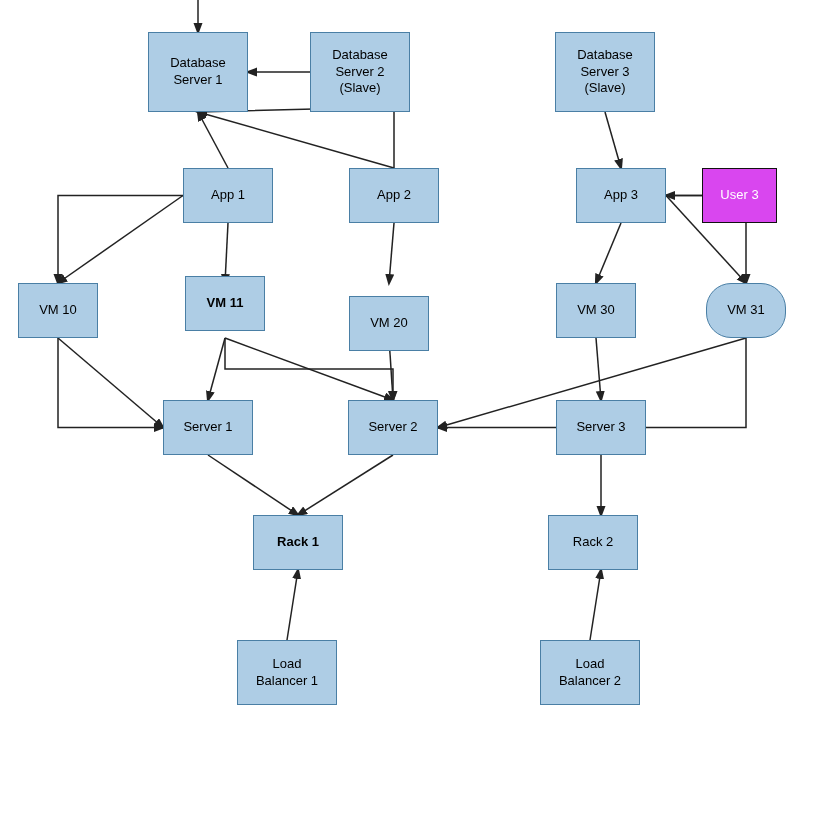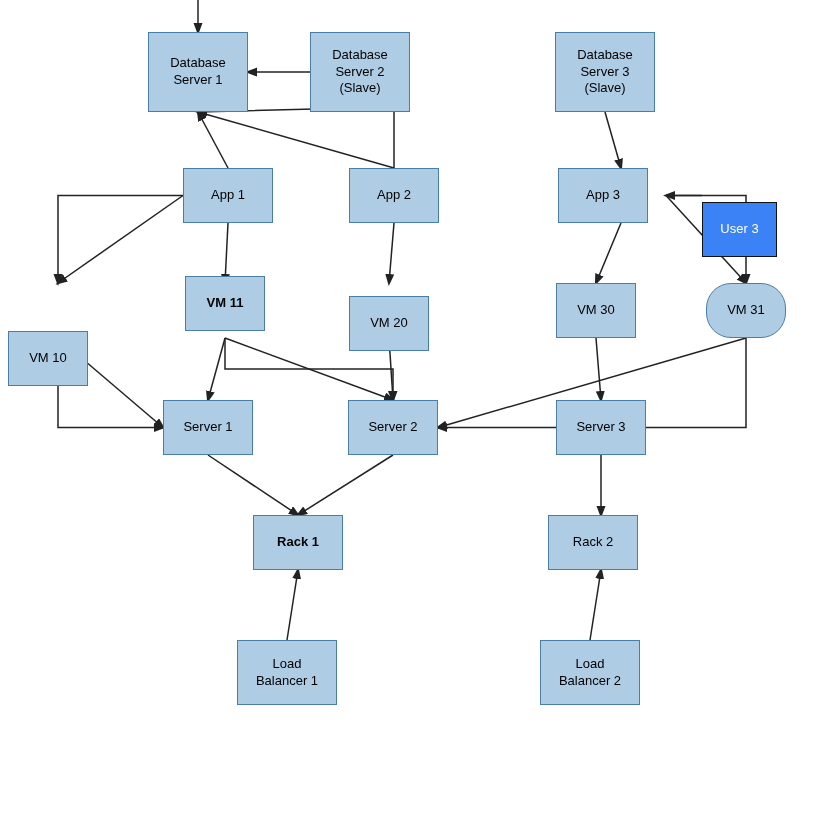--- a/index.html
+++ b/index.html
@@ -22,24 +22,23 @@
       border: 1.5px solid #4a7fa5;
       display: flex;
       align-items: center;
       justify-content: center;
       text-align: center;
       font-size: 13px;
       line-height: 1.3;
       padding: 4px;
     }
     .node-dark {
-      background: #3b82f6;
+      background: #d946ef;
       color: #fff;
       border: 1.5px solid #111;
-      margin-top: 34px;
     }
     svg.arrows {
       position: absolute;
       top: 0;
       left: 0;
       width: 819px;
       height: 821px;
       pointer-events: none;
     }
     svg.arrows marker path {
@@ -88,23 +87,23 @@
 <div class="node" style="left: 148px; top: 32px; width: 100px; height: 80px; white-space: pre-line;">Database
 Server 1</div>
     <div class="node" style="left: 310px; top: 32px; width: 100px; height: 80px; white-space: pre-line;">Database
 Server 2
 (Slave)</div>
     <div class="node" style="left: 555px; top: 32px; width: 100px; height: 80px; white-space: pre-line;">Database
 Server 3
 (Slave)</div>
     <div class="node" style="left: 183px; top: 168px; width: 90px; height: 55px; white-space: pre-line;">App 1</div>
     <div class="node" style="left: 349px; top: 168px; width: 90px; height: 55px; white-space: pre-line;">App 2</div>
-    <div class="node" style="left: 558px; top: 168px; width: 90px; height: 55px; white-space: pre-line;">App 3</div>
+    <div class="node" style="left: 576px; top: 168px; width: 90px; height: 55px; white-space: pre-line;">App 3</div>
     <div class="node node-dark" style="left: 702px; top: 168px; width: 75px; height: 55px; white-space: pre-line;">User 3</div>
-    <div class="node" style="left: 8px; top: 283px; width: 80px; height: 55px; white-space: pre-line; margin-top: 48px;">VM 10</div>
+    <div class="node" style="left: 18px; top: 283px; width: 80px; height: 55px; white-space: pre-line;">VM 10</div>
     <div class="node" style="left: 185px; top: 276px; width: 80px; height: 55px; white-space: pre-line; font-weight: bold;">VM 11</div>
     <div class="node" style="left: 349px; top: 296px; width: 80px; height: 55px; white-space: pre-line;">VM 20</div>
     <div class="node" style="left: 556px; top: 283px; width: 80px; height: 55px; white-space: pre-line; text-align: right;">VM 30</div>
     <div class="node" style="left: 706px; top: 283px; width: 80px; height: 55px; white-space: pre-line; border-radius: 25px;">VM 31</div>
     <div class="node" style="left: 163px; top: 400px; width: 90px; height: 55px; white-space: pre-line;">Server 1</div>
     <div class="node" style="left: 348px; top: 400px; width: 90px; height: 55px; white-space: pre-line;">Server 2</div>
     <div class="node" style="left: 556px; top: 400px; width: 90px; height: 55px; white-space: pre-line;">Server 3</div>
     <div class="node" style="left: 253px; top: 515px; width: 90px; height: 55px; white-space: pre-line; font-weight: bold;">Rack 1</div>
     <div class="node" style="left: 548px; top: 515px; width: 90px; height: 55px; white-space: pre-line;">Rack 2</div>
     <div class="node" style="left: 237px; top: 640px; width: 100px; height: 65px; white-space: pre-line;">Load

